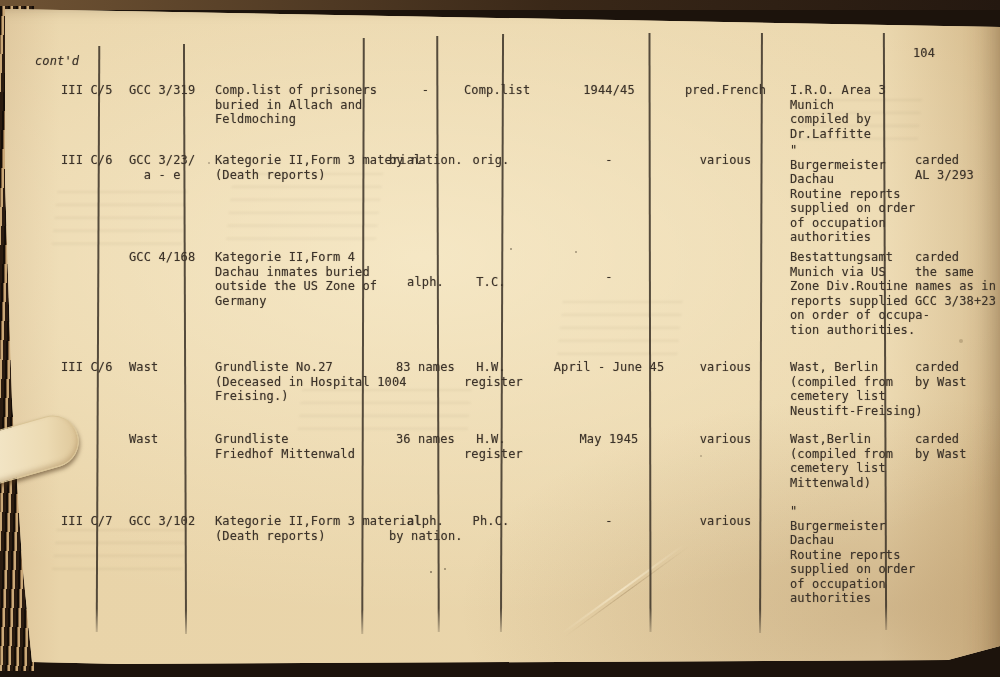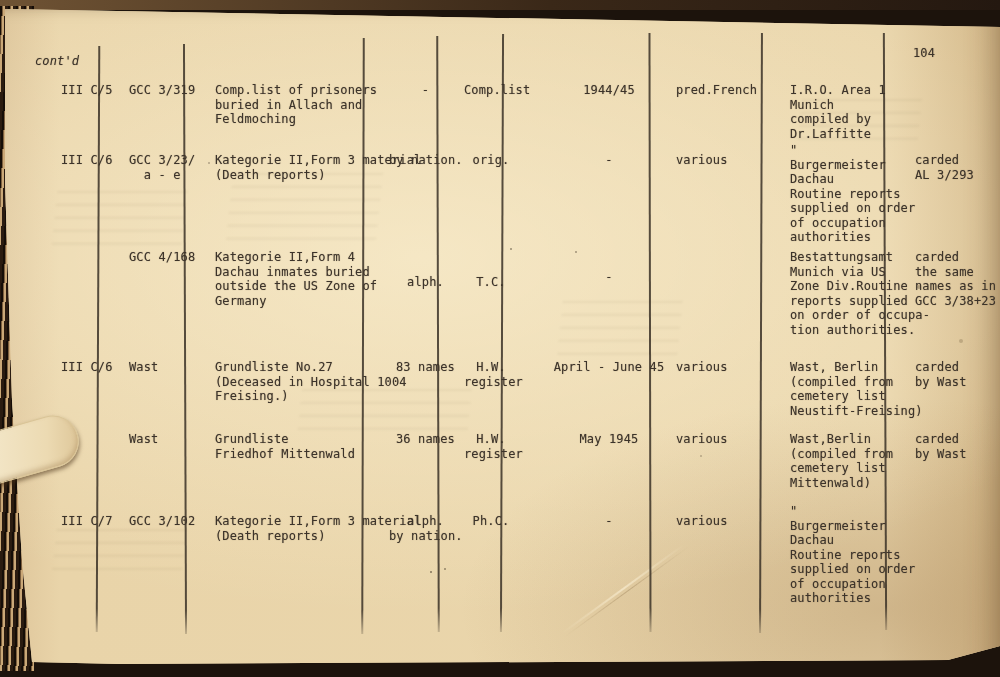--- a/index.html
+++ b/index.html
@@ -29,21 +29,21 @@
     white-space:pre;text-shadow:0 0 1px rgba(62,50,36,.45);}
   .cell{position:absolute;top:0;margin-left:26px;}
   .row{position:absolute;left:0;width:1000px;height:0;}
   
   .c-ref{left:35px;width:58px;}
   .c-src{left:103px;width:80px;}
   .c-desc{left:189px;width:210px;}
   .c-arr{left:363px;width:73px;text-align:center;}
   .c-form{left:438px;width:54px;text-align:center;}
   .c-date{left:502px;width:162px;text-align:center;}
-  .c-lang{left:650px;width:99px;}
+  .c-lang{left:650px;width:99px;text-align:center;}
   .c-holder{left:764px;width:122px;}
   .c-rem{left:889px;width:105px;}
   .raise{margin-top:-10px;}
   
   .rule{position:absolute;width:1.6px;background:linear-gradient(#3a3126 0 96%,rgba(58,49,38,.25));opacity:.85;}
   .r1{left:97px;top:46px;height:586px;transform:rotate(.25deg);}
   .r2{left:184px;top:44px;height:590px;transform:rotate(-.2deg);}
   .r3{left:362px;top:38px;height:596px;transform:rotate(.15deg);}
   .r4{left:437px;top:36px;height:596px;transform:rotate(-.15deg);}
   .r5{left:501px;top:34px;height:598px;transform:rotate(.2deg);}
@@ -113,21 +113,21 @@
   <div class="row" style="top:83px">
     <div class="cell ink c-ref">III C/5</div>
     <div class="cell ink c-src">GCC 3/319</div>
     <div class="cell ink c-desc">Comp.list of prisoners
 buried in Allach and
 Feldmoching</div>
     <div class="cell ink c-arr">-</div>
     <div class="cell ink c-form">Comp.list</div>
     <div class="cell ink c-date">1944/45</div>
     <div class="cell ink c-lang">pred.French</div>
-    <div class="cell ink c-holder">I.R.O. Area 1
+    <div class="cell ink c-holder">I.R.O. Area 3
 Munich
 compiled by
 Dr.Laffitte</div>
     <div class="cell ink c-rem"></div>
   </div>
 
   <div class="row" style="top:153px">
     <div class="cell ink c-ref">III C/6</div>
     <div class="cell ink c-src">GCC 3/23/
   a - e</div>

